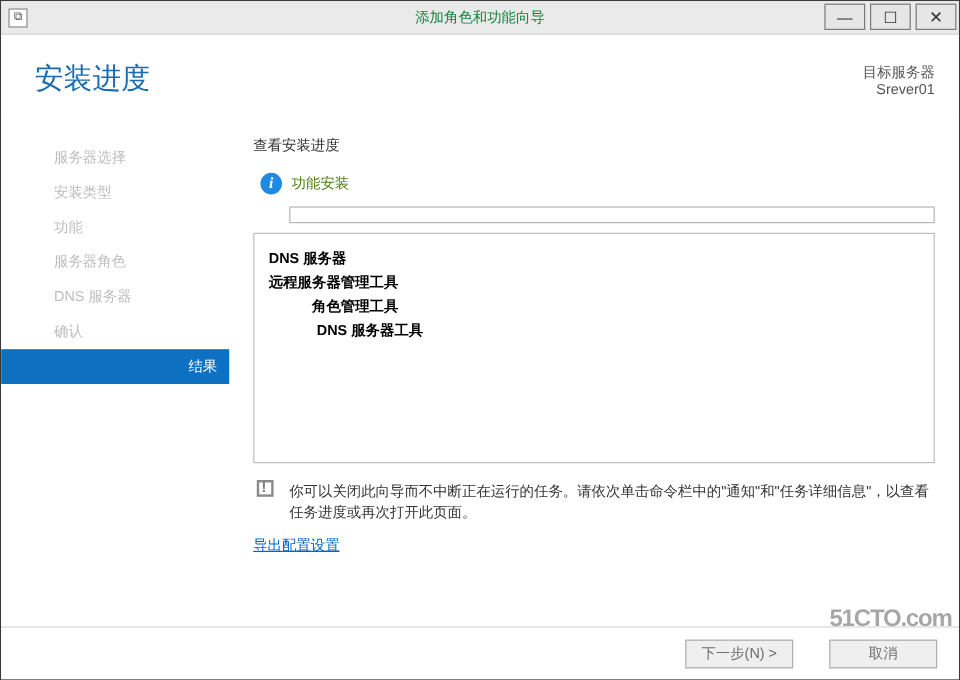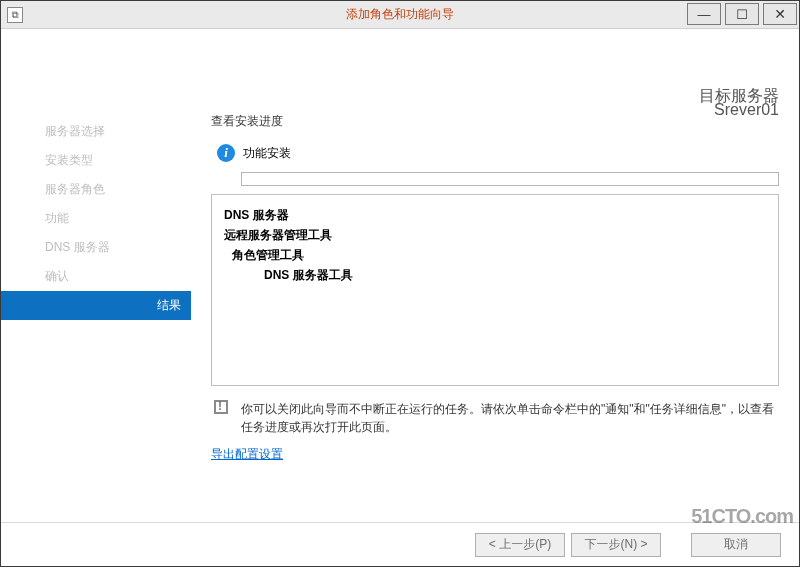--- a/index.html
+++ b/index.html
@@ -32,21 +32,21 @@
     background: #fff;
     border: 1px solid #888;
     display: flex; align-items: center; justify-content: center;
     font-size: 10px; color: #555;
   }
   .titlebar .title {
     position: absolute;
     left: 0; right: 0;
     text-align: center;
     font-size: 12px;
-    color: #c2410c;
+    color: #15803d;
     pointer-events: none;
   }
   .titlebar .win-buttons {
     margin-left: auto;
     display: flex;
     height: 100%;
   }
   .titlebar .win-btn {
     width: 34px; height: 22px;
     margin: 2px 2px 0 2px;
@@ -72,24 +72,23 @@
     position: absolute;
     left: 28px; top: 20px;
     font-size: 24px;
     color: #1a6bb1;
     font-weight: 400;
   }
   .target-server {
     position: absolute;
     right: 20px; top: 24px;
     text-align: right;
-    font-size: 16px;
+    font-size: 12px;
     color: #555;
     line-height: 14px;
-    margin-top: 36px;
   }
   .main {
     position: absolute;
     top: 70px; left: 0; right: 0; bottom: 0;
     display: flex;
   }
   .sidebar {
     width: 190px;
     padding-top: 18px;
   }
@@ -128,21 +127,21 @@
     background: #1f8ae0;
     color: #fff;
     font-weight: bold;
     font-style: italic;
     font-size: 13px;
     display: flex; align-items: center; justify-content: center;
     font-family: Georgia, serif;
   }
   .status-text {
     font-size: 12px;
-    color: #000000;
+    color: #4d7c0f;
   }
   .progress-bar {
     height: 14px;
     border: 1px solid #b5b5b5;
     background: #ffffff;
     margin: 0 0 8px 30px;
   }
   .progress-msg {
     font-size: 12px;
     color: #333;
@@ -152,21 +151,21 @@
   .features-box {
     border: 1px solid #bfbfbf;
     height: 192px;
     padding: 10px 12px;
     font-size: 12px;
     line-height: 20px;
     margin-left: 0;
     overflow: auto;
   }
   .features-box .lvl0 { font-weight: bold; margin-left: 0; }
-  .features-box .lvl1 { font-weight: bold; margin-left: 8px; }
+  .features-box .lvl1 { font-weight: bold; margin-left: 36px; }
   .features-box .lvl2 { font-weight: bold; margin-left: 40px; }
   .note-row {
     display: flex;
     gap: 10px;
     margin-top: 14px;
     align-items: flex-start;
   }
   .note-flag {
     width: 20px; height: 24px;
     position: relative;
@@ -245,32 +244,33 @@
     <div class="title">添加角色和功能向导</div>
     <div class="win-buttons">
       <div class="win-btn">—</div>
       <div class="win-btn">☐</div>
       <div class="win-btn close">✕</div>
     </div>
   </div>
 
   <div class="body">
     <div class="header-area">
+      <div class="page-title">安装进度</div>
       <div class="target-server">
         <div>目标服务器</div>
         <div>Srever01</div>
       </div>
     </div>
 
     <div class="main">
       <div class="sidebar">
         <div class="step">服务器选择</div>
         <div class="step">安装类型</div>
+        <div class="step">功能</div>
         <div class="step">服务器角色</div>
-        <div class="step">功能</div>
         <div class="step">DNS 服务器</div>
         <div class="step">确认</div>
         <div class="step active">结果</div>
       </div>
 
       <div class="content">
         <div class="view-label">查看安装进度</div>
 
         <div class="status-row">
           <div class="info-icon">i</div>
@@ -293,20 +293,19 @@
           </div>
           <div class="note-text">你可以关闭此向导而不中断正在运行的任务。请依次单击命令栏中的"通知"和"任务详细信息"，以查看任务进度或再次打开此页面。</div>
         </div>
 
         <a class="export-link" href="#">导出配置设置</a>
       </div>
     </div>
   </div>
 
   <div class="footer">
-    <div class="btn">&lt; 上一步(P)</div>
     <div class="btn">下一步(N) &gt;</div>
     <div class="gap"></div>
     <div class="btn">取消</div>
   </div>
 
   <div class="watermark">51CTO.com</div>
 </div>
 
 </body></html>

